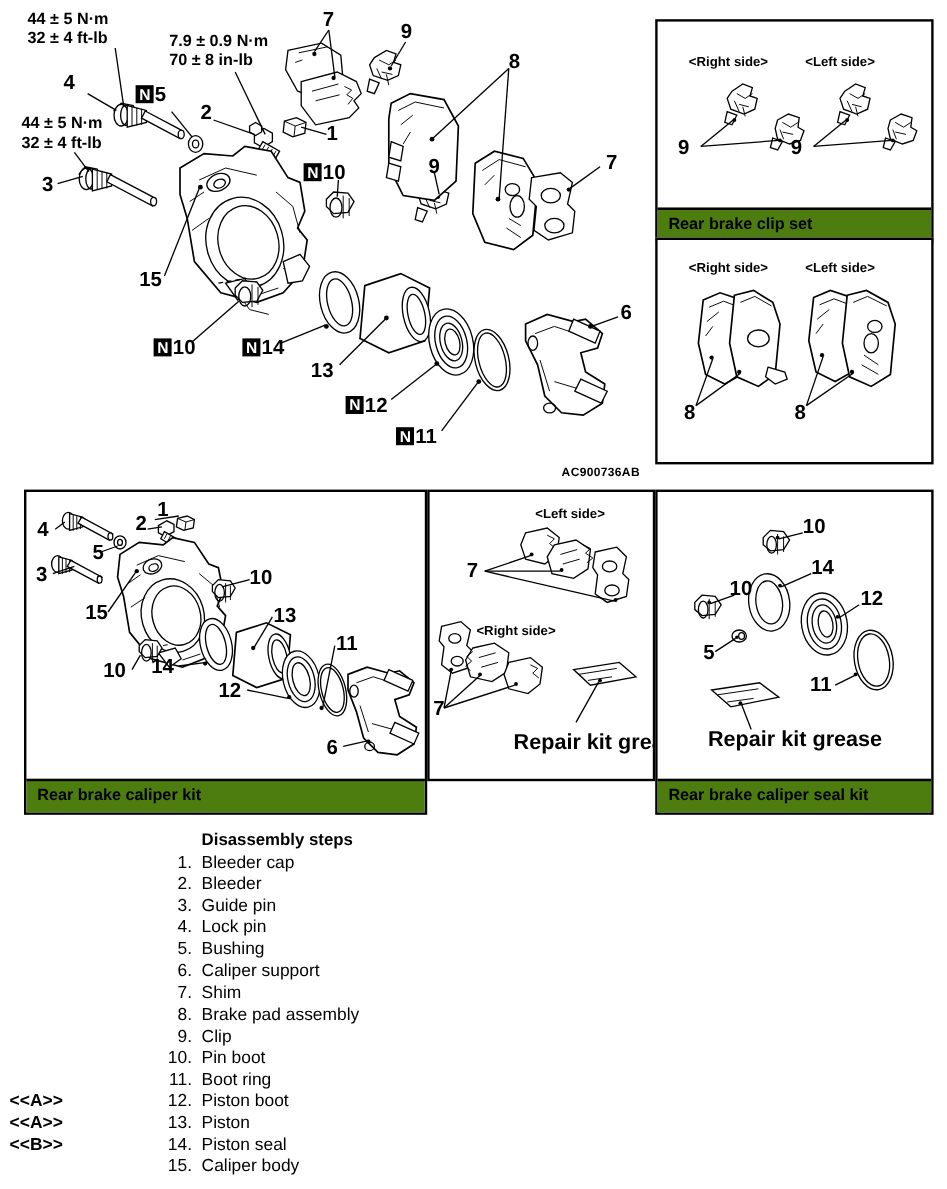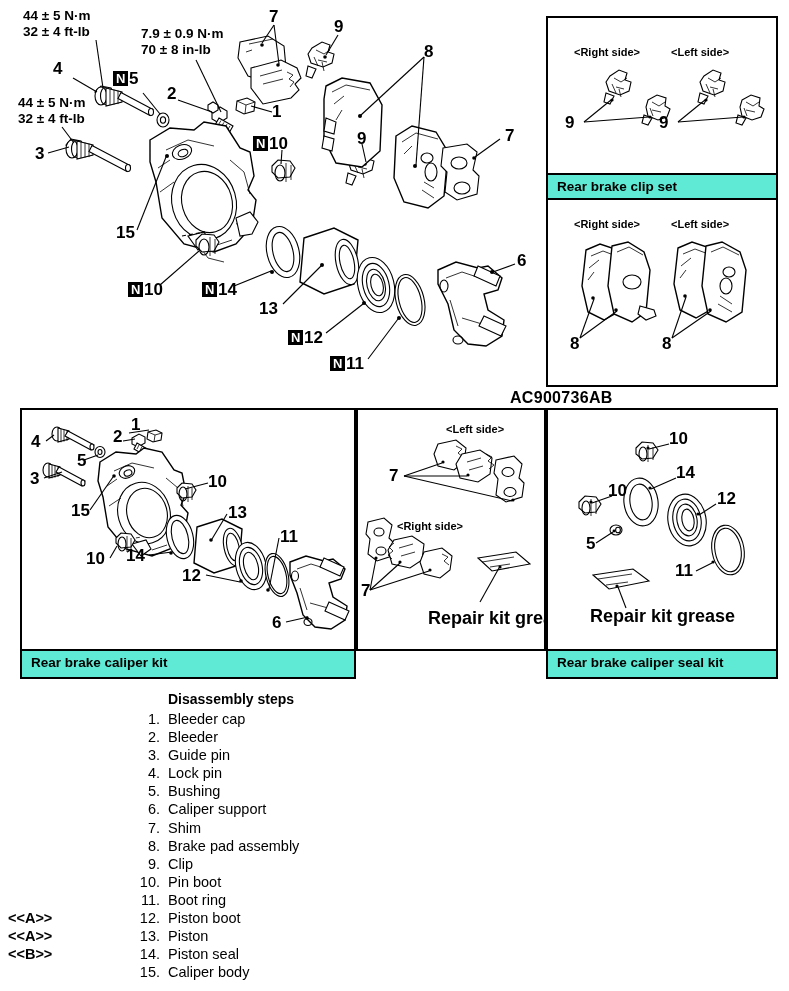--- a/index.html
+++ b/index.html
@@ -64,42 +64,41 @@
     border: 2px solid #000;
     background: #fff;
   }
   .panel-body { position: relative; width: 100%; }
   .panel-caption {
     border-top: 2px solid #000;
     font-weight: bold;
     font-size: 13.5px;
     padding: 5px 9px 6px 9px;
     line-height: 1.1;
-    background: #5eead4;
+    background: #4d7c0f;
   }
   .side-label {
     position: absolute;
     font-weight: bold;
     font-size: 11px;
     white-space: nowrap;
   }
   .cap-note {
     position: absolute;
     font-size: 18px;
     font-weight: bold;
     white-space: nowrap;
   }
 
   
   .refcode {
     position: absolute;
     font-weight: bold;
-    font-size: 16px;
+    font-size: 10px;
     letter-spacing: 0.3px;
-    margin-left: 42px;
   }
 
   
   .steps-title {
     position: absolute;
     font-weight: bold;
     font-size: 14px;
     left: 168px;
     top: 691px;
   }

